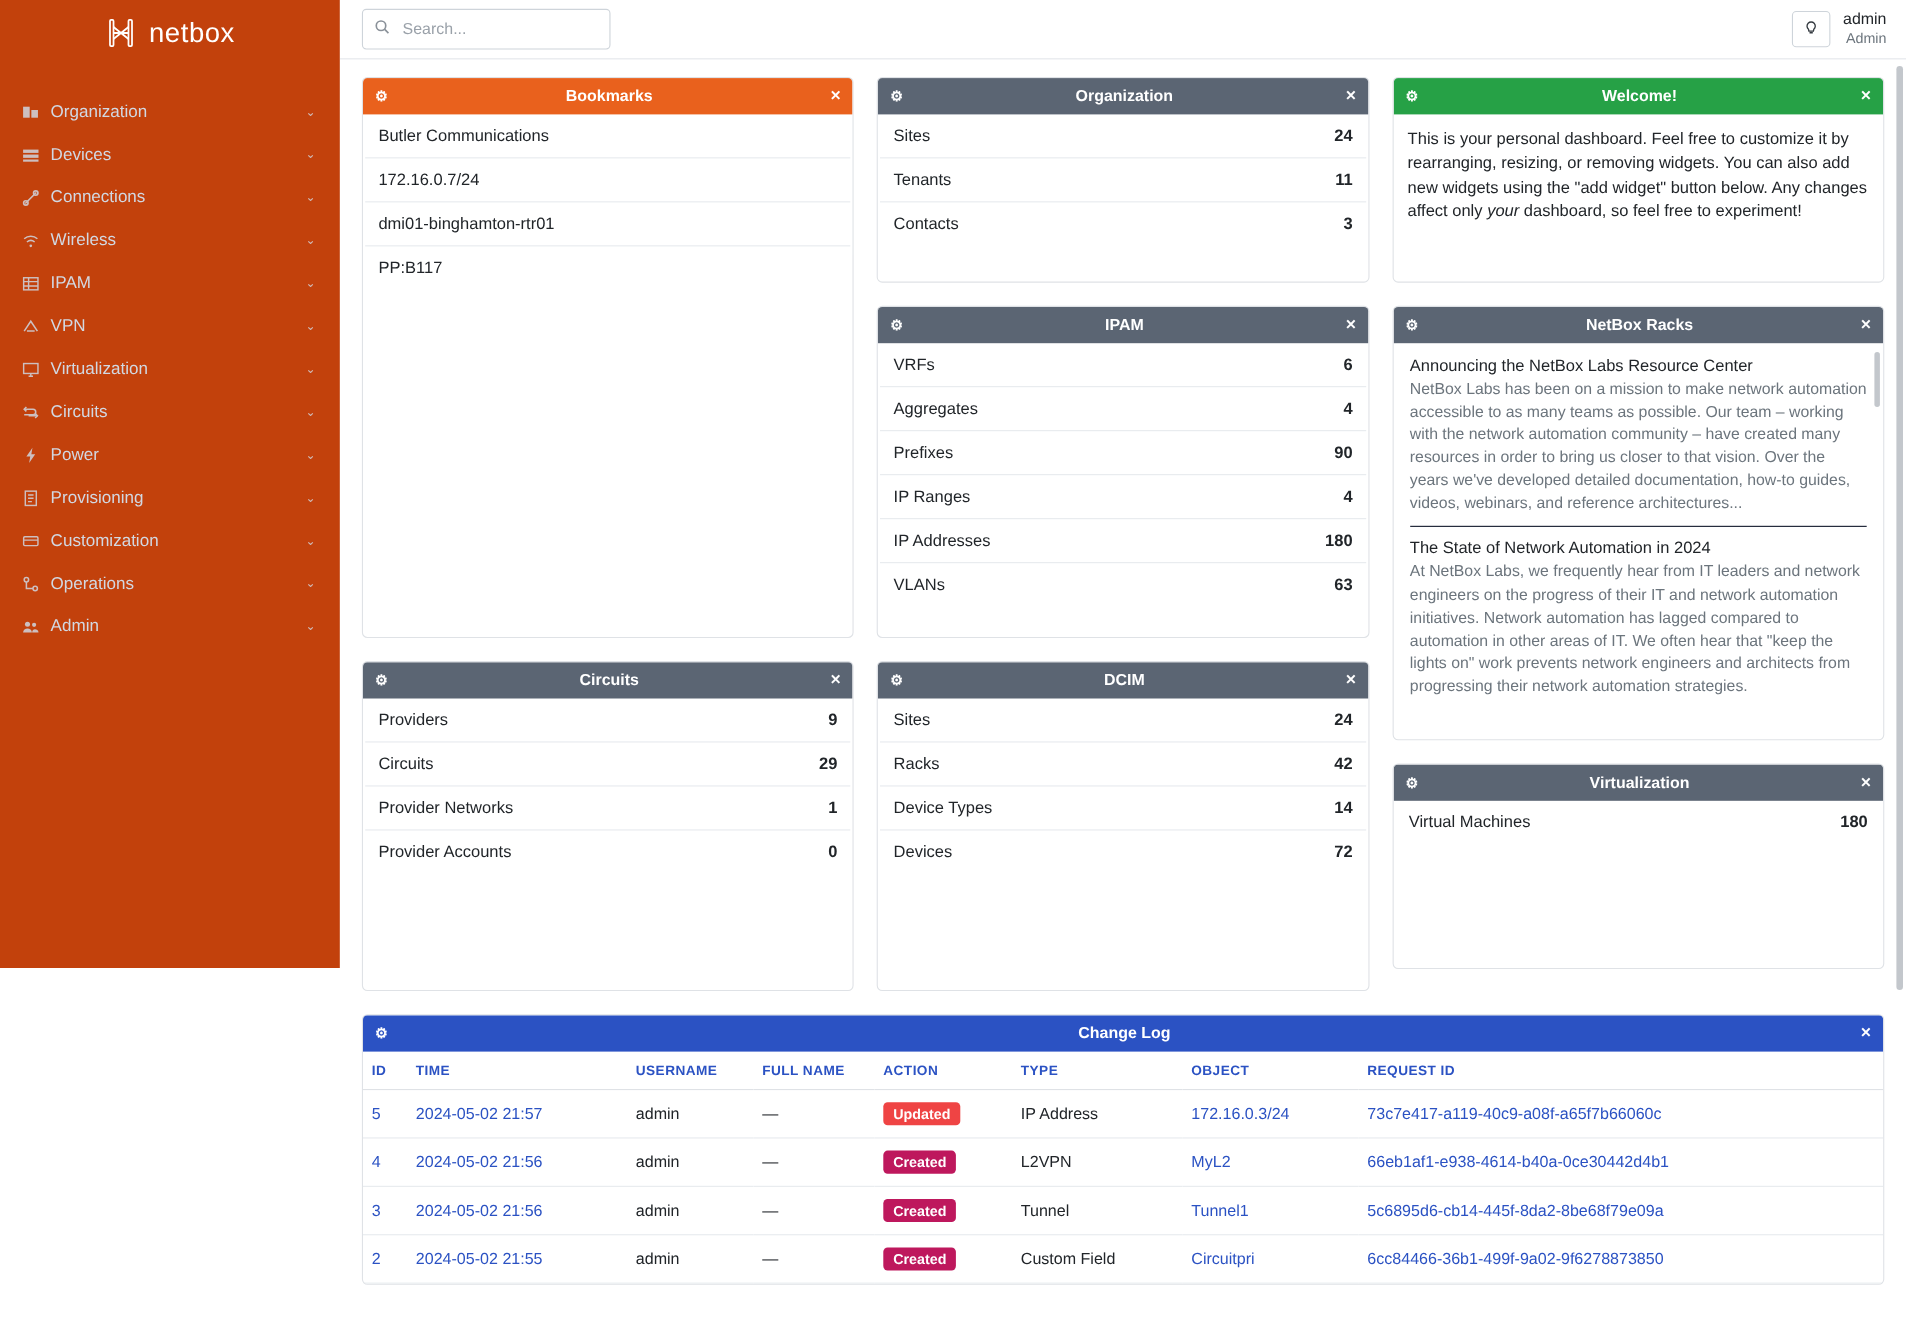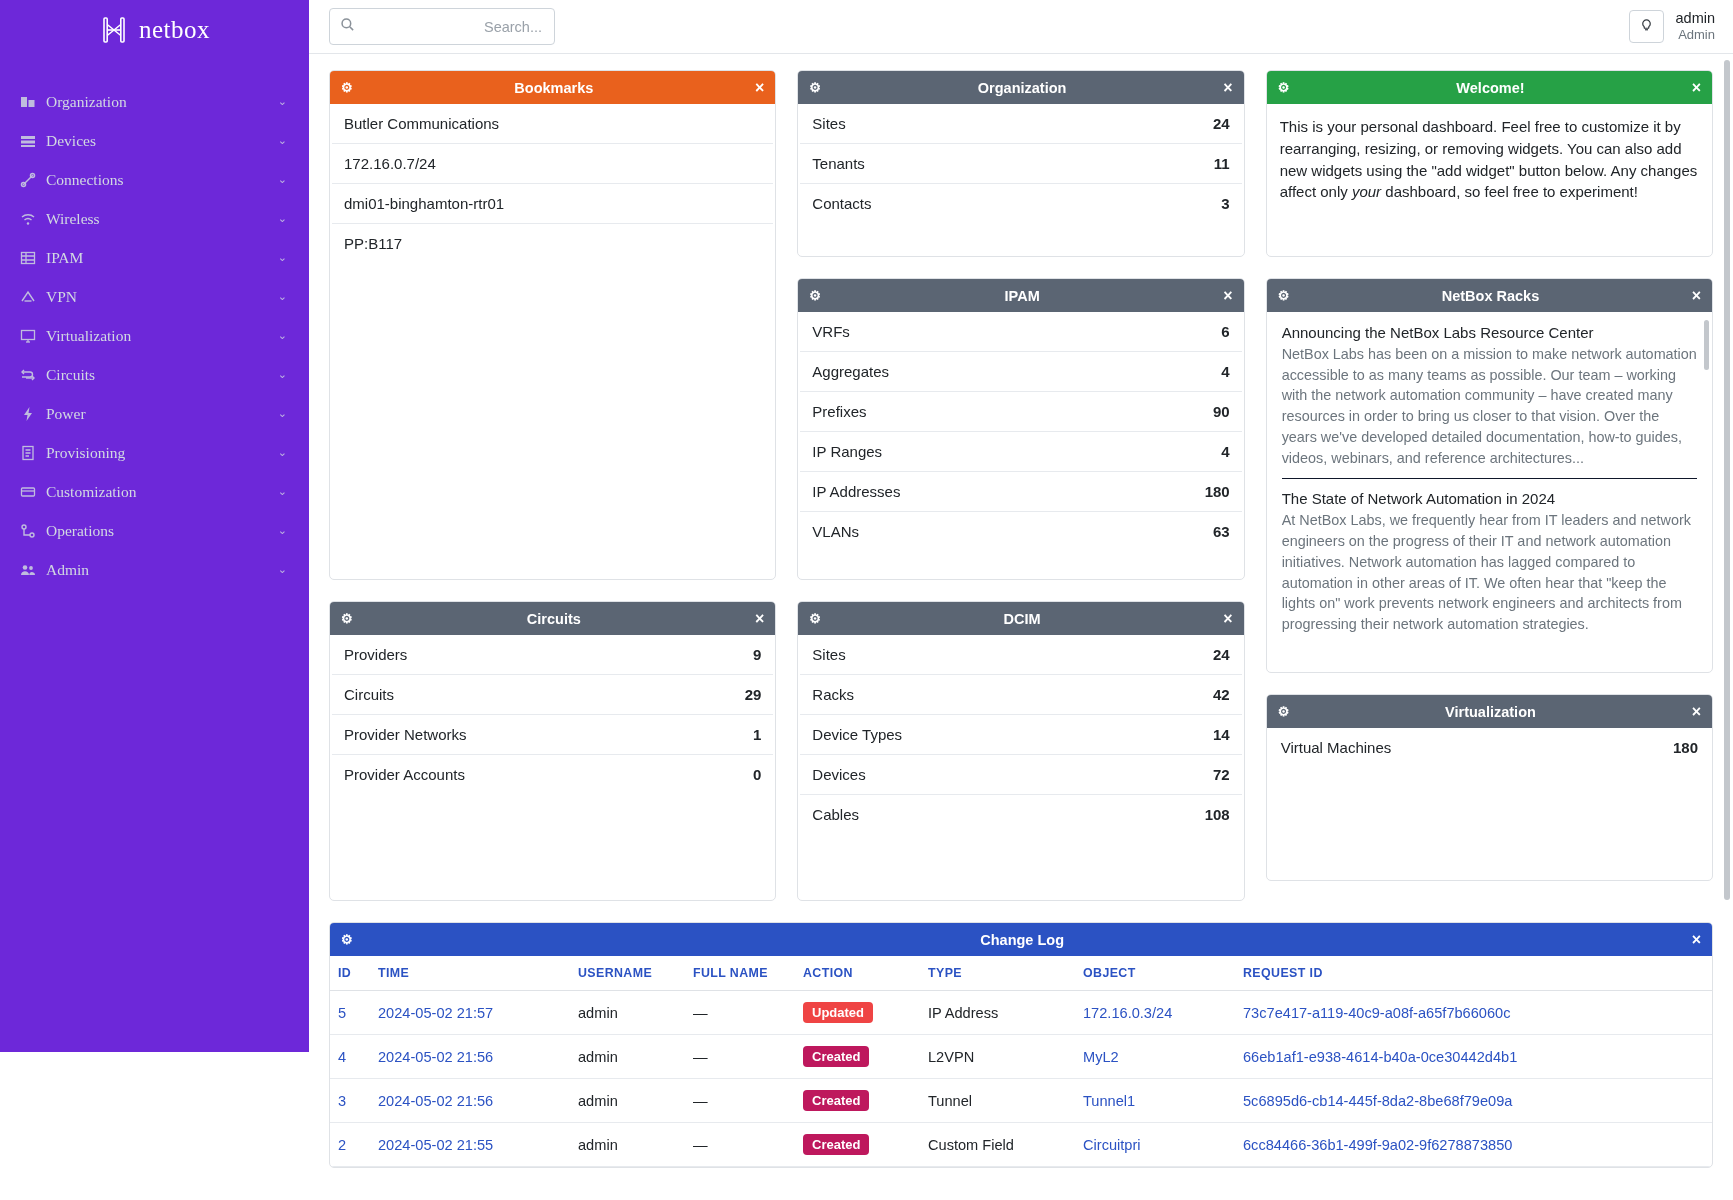--- a/index.html
+++ b/index.html
@@ -9,25 +9,24 @@
     font-family: "Liberation Sans", sans-serif;
     background: #fff;
     overflow: hidden;
   }
   body { display: flex; }
 
   
   #sidebar {
     width: 309px;
     min-width: 309px;
-    background: #6d28d9;
+    background: #c2410c;
     color: #cfd6e0;
-    height: 1052px;
+    height: 880px;
     overflow: hidden;
-    font-family: Liberation Serif, serif;
   }
   #brand {
     height: 54px;
     display: flex;
     align-items: center;
     justify-content: center;
     gap: 10px;
     padding-top: 6px;
   }
   #brand .logo-mark {
@@ -90,21 +89,20 @@
     gap: 9px;
     background: #fff;
   }
   #search-box input {
     border: none;
     outline: none;
     font-size: 14.5px;
     color: #495057;
     width: 100%;
     font-family: "Liberation Sans", sans-serif;
-    text-align: right;
   }
   #search-box input::placeholder { color: #9aa1a9; }
   #topbar-right {
     margin-left: auto;
     display: flex;
     align-items: center;
     gap: 12px;
   }
   .theme-btn {
     width: 35px; height: 33px;
@@ -585,24 +583,20 @@
               <span>Racks</span>
               <span class="val">42</span>
             </div>
             <div class="row">
               <span>Device Types</span>
               <span class="val">14</span>
             </div>
             <div class="row">
               <span>Devices</span>
               <span class="val">72</span>
-            </div>
-            <div class="row">
-              <span>Cables</span>
-              <span class="val">108</span>
             </div>
           </div>
         </div>
 
       </div>
 
       <div class="col">
 
         <div class="card" style="height:187px;">
           <div class="card-header green">

